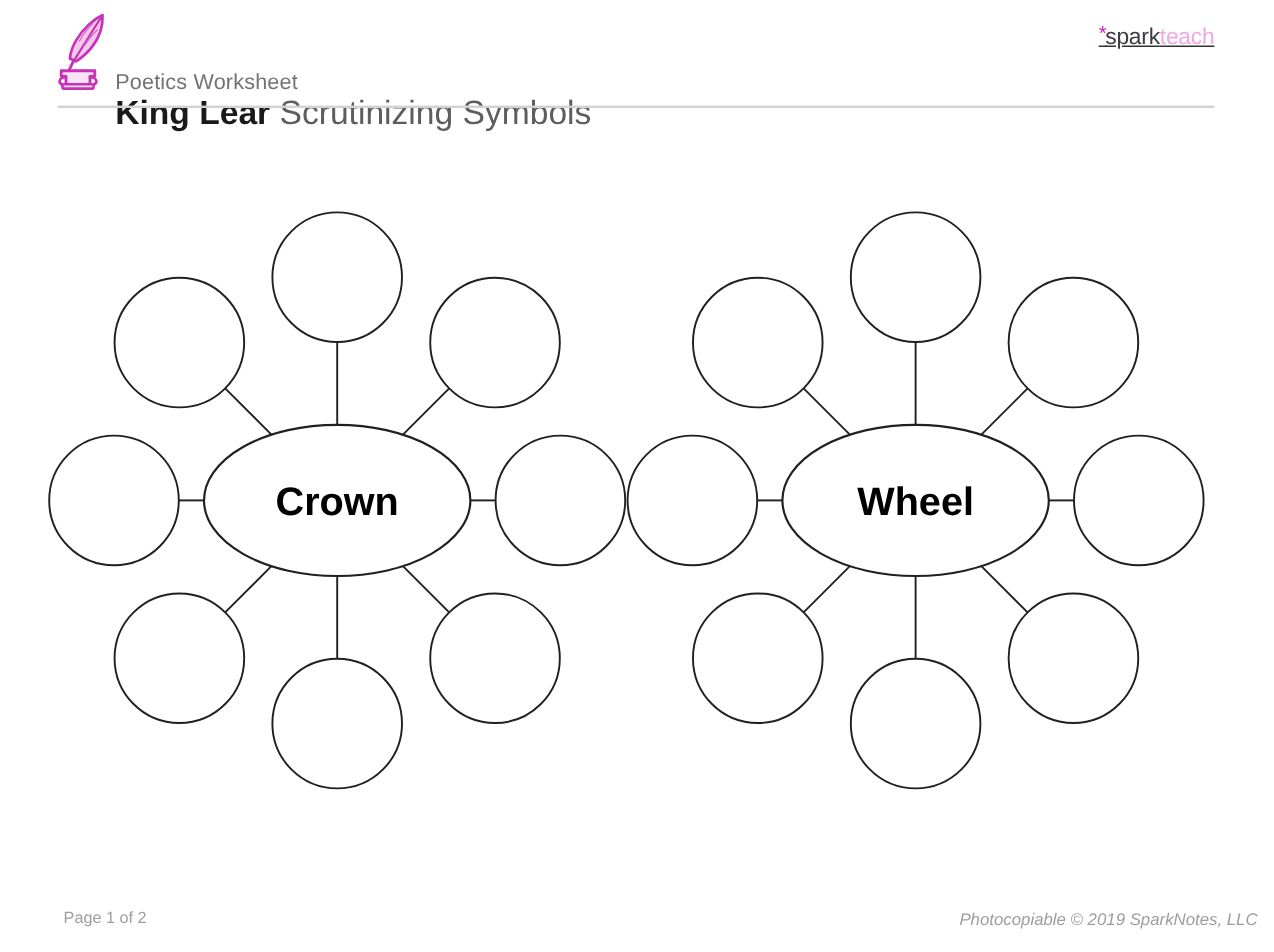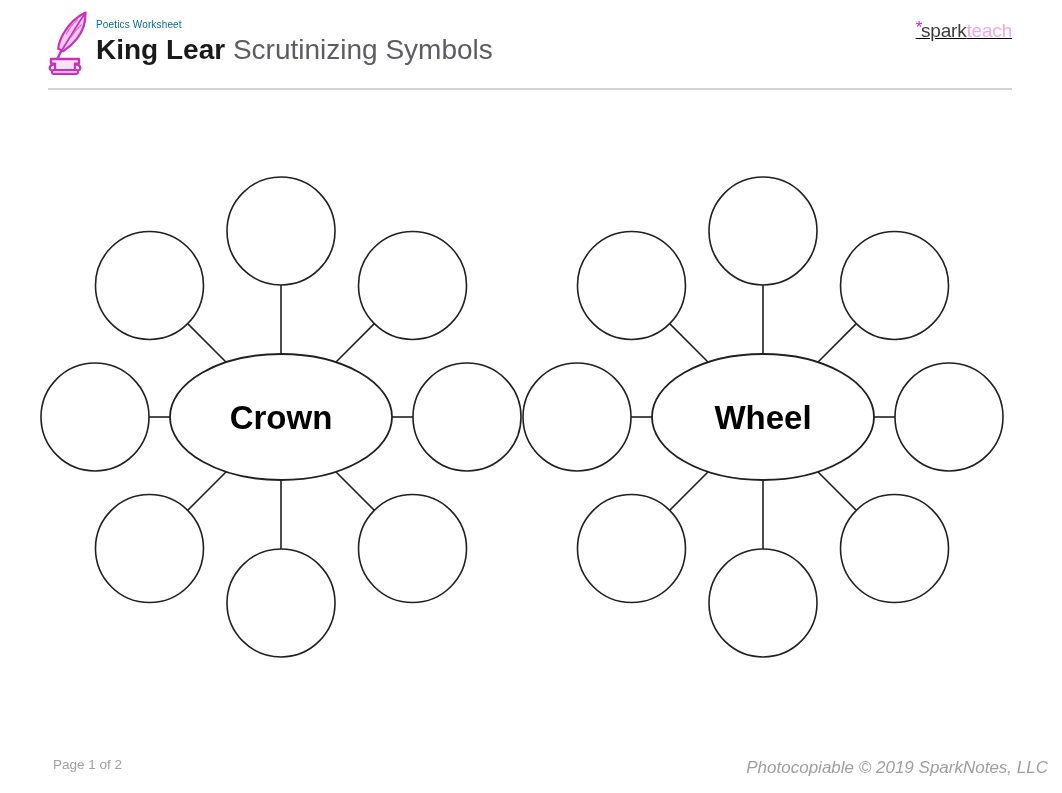--- a/index.html
+++ b/index.html
@@ -33,25 +33,26 @@
     height: 66px;
   }
 
   #header-text {
     position: absolute;
     left: 96px;
     top: 16px;
   }
 
   #worksheet-kicker {
-    font-size: 10px;
-    color: #0369a1;
+    font-size: 18px;
+    color: #737373;
     letter-spacing: 0.15px;
     line-height: 17px;
     white-space: nowrap;
+    margin-top: 44px;
   }
 
   #title-line {
     margin-top: 3px;
     font-size: 28px;
     line-height: 28px;
     white-space: nowrap;
     color: #59595e;
   }
   #title-work {
@@ -131,21 +132,21 @@
     left: 53px;
     top: 7px;
     font-size: 13.5px;
     color: #9d9da3;
     white-space: nowrap;
   }
   #copyright {
     position: absolute;
     right: 50px;
     top: 8px;
-    font-size: 17px;
+    font-size: 14px;
     font-style: italic;
     color: #9d9da3;
     white-space: nowrap;
   }
 </style>
 </head>
 <body>
 
 <div id="header">
 

